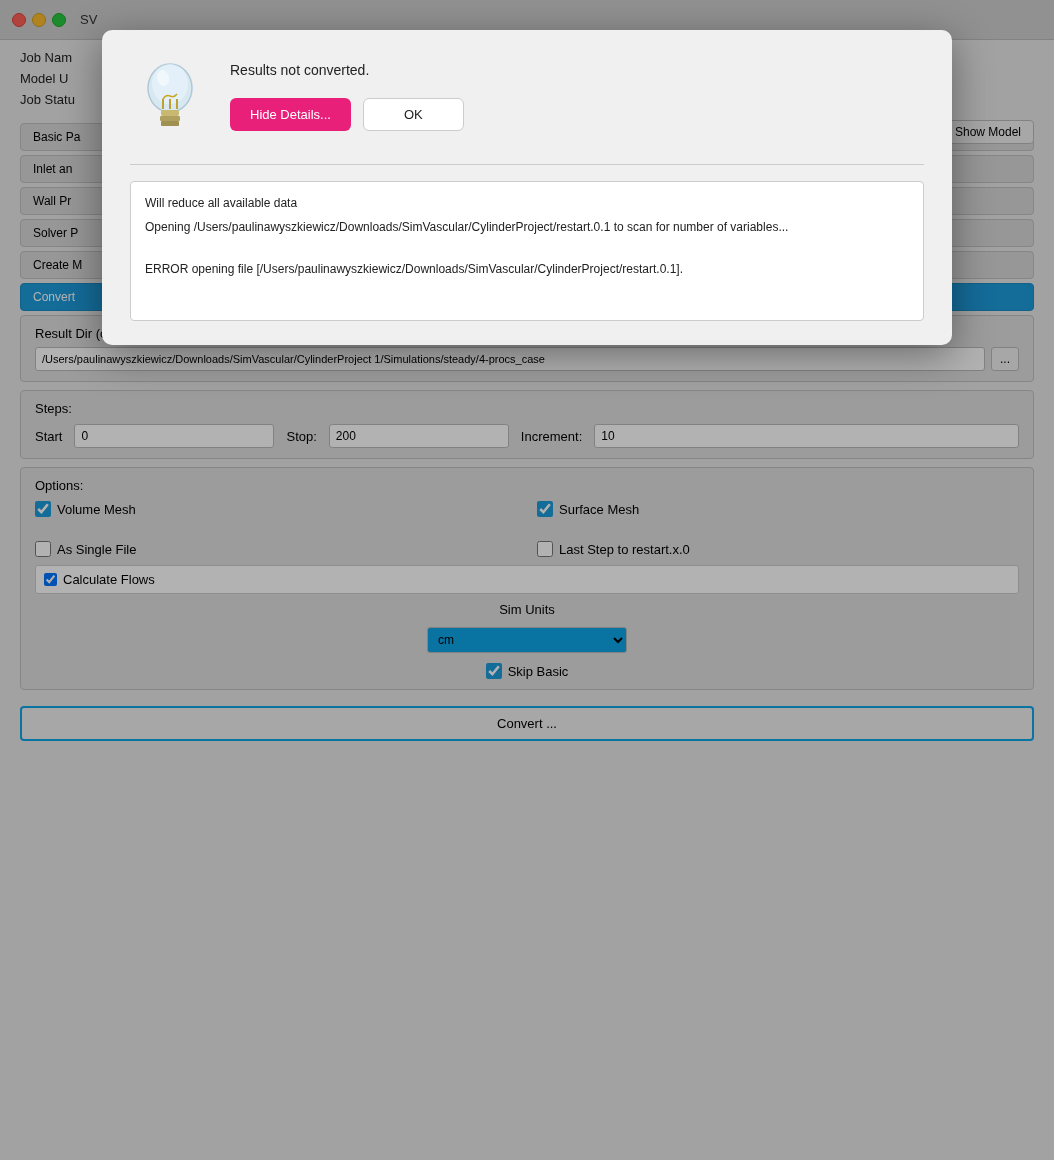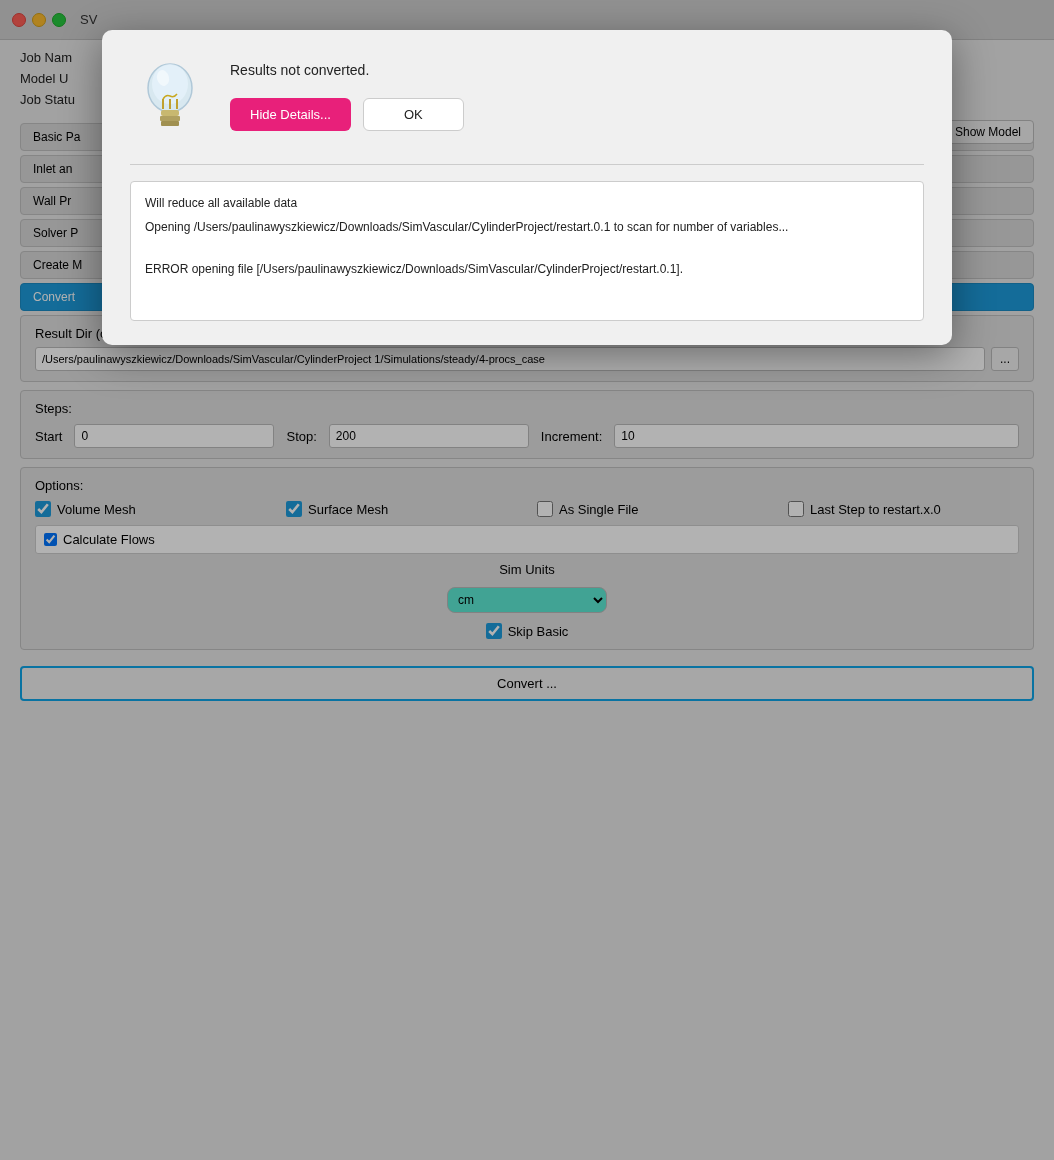--- a/index.html
+++ b/index.html
@@ -109,22 +109,22 @@
     }
 
     .steps-row {
       display: flex;
       align-items: center;
       gap: 12px;
     }
 
     .options-grid {
       display: grid;
-      grid-template-columns: 1fr 1fr 1fr 1fr;
-      gap: 6px 20px;
+      grid-template-columns: 1fr 1fr;
+      gap: 24px 20px;
       margin-bottom: 8px;
     }
 
     .checkbox-item {
       display: flex;
       align-items: center;
       gap: 6px;
       font-size: 13px;
     }
 
@@ -136,27 +136,27 @@
 
     .sim-units-row {
       display: flex;
       align-items: center;
       gap: 10px;
       margin-top: 6px;
       flex-direction: column;
     }
 
     .select-input {
-      background: #5eead4;
+      background: #0ea5e9;
       border: 1px solid #bbb;
-      border-radius: 8px;
+      border-radius: 3px;
       padding: 3px 6px;
       font-size: 12px;
       height: 26px;
-      width: 160px;
+      width: 200px;
     }
 
     .convert-btn-main {
       width: 100%;
       background: #f0f0f0;
       border: 2px solid #0ea5e9;
       border-radius: 4px;
       padding: 8px;
       font-size: 13px;
       cursor: pointer;
@@ -345,21 +345,21 @@
       </div>
     </div>
 
     
     <div class="section-panel">
       <div style="margin-bottom:8px; font-size:13px;">Steps:</div>
       <div class="steps-row">
         <label>Start</label>
         <input type="text" class="text-input" value="0" style="width: 200px;">
         <label>Stop:</label>
-        <input type="text" class="text-input" value="200" style="width: 200px;">
+        <input type="text" class="text-input" value="200" style="width: 180px;">
         <label>Increment:</label>
         <input type="text" class="text-input" value="10" style="flex: 1 1 0%;">
       </div>
     </div>
 
     
     <div class="section-panel">
       <div style="margin-bottom:8px; font-size:13px;">Options:</div>
       <div class="options-grid">
         <div class="checkbox-item">

